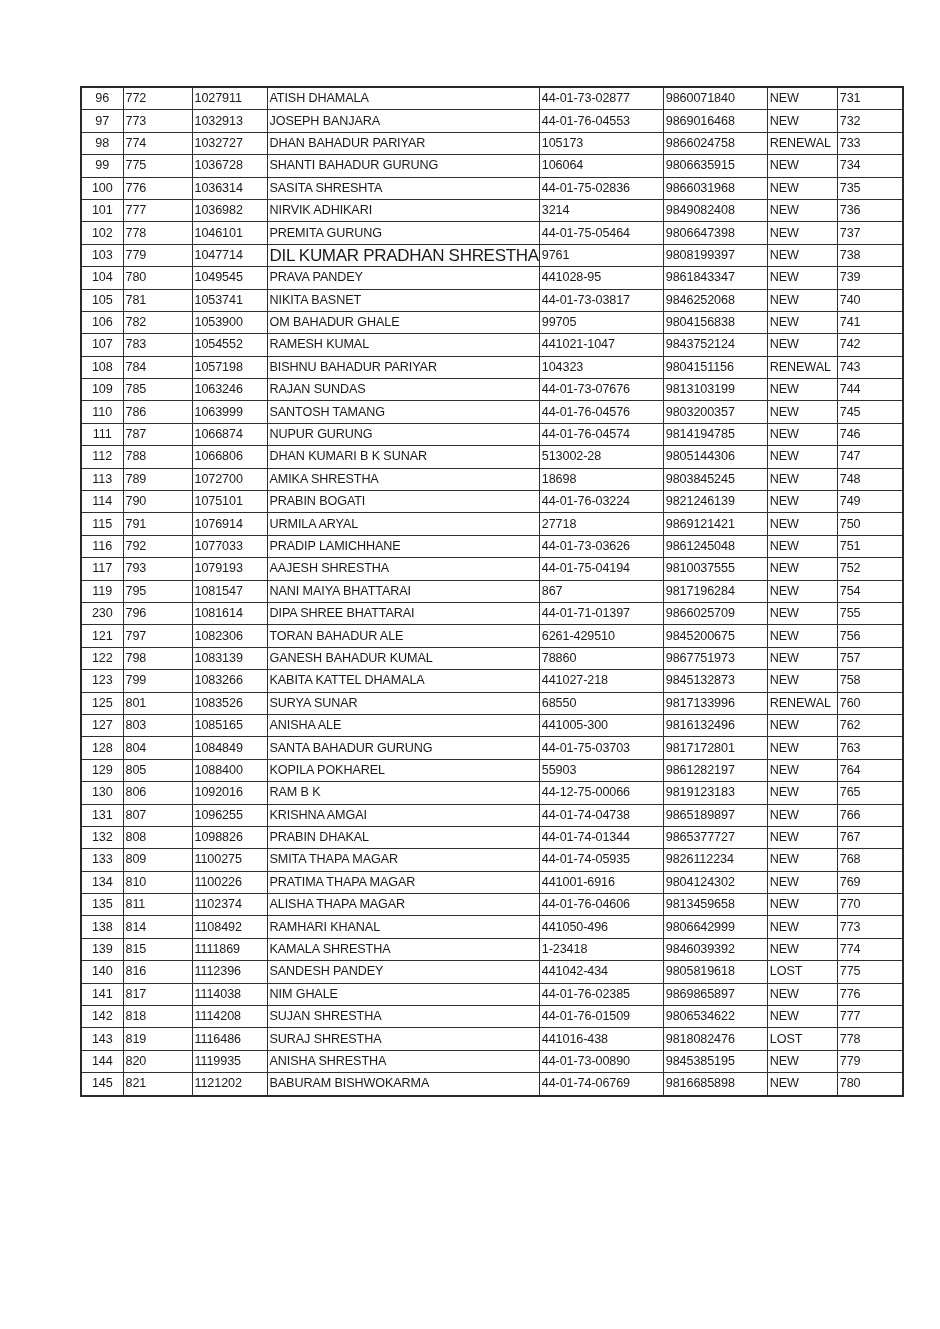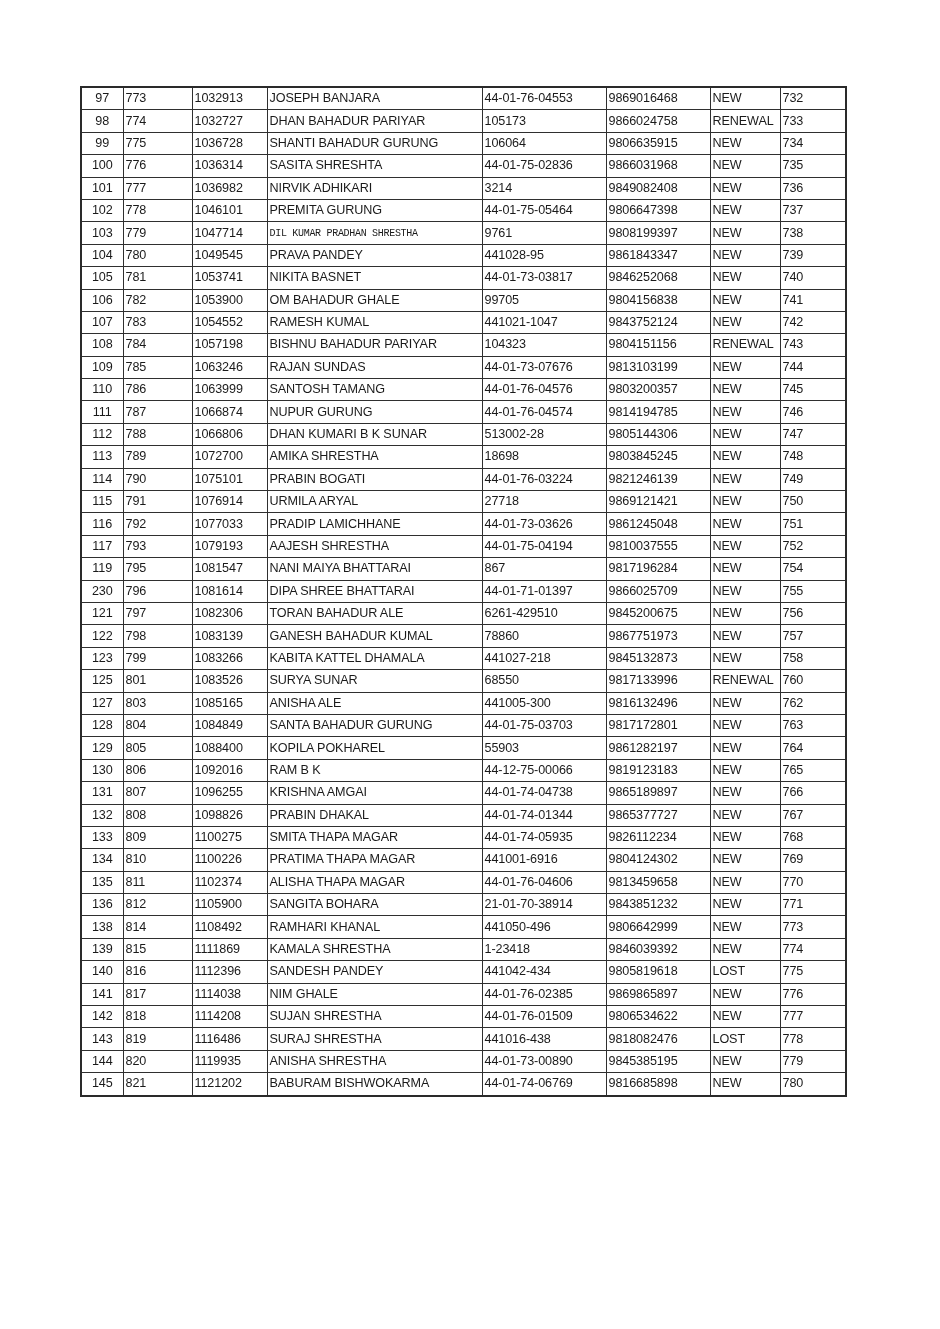--- a/index.html
+++ b/index.html
@@ -4,41 +4,51 @@
 <style>
   html, body { margin: 0; padding: 0; background: #ffffff; }
   body { width: 940px; height: 1329px; position: relative; overflow: hidden;
          font-family: "Liberation Sans", sans-serif; color: #1a1a1a; }
   #sheet { position: absolute; left: 80px; top: 86px; border-collapse: collapse;
            table-layout: fixed; border: 2px solid #2a2a2a; }
   #sheet td { border: 1.5px solid #2f2f2f; height: 21.4px; padding: 0 0 0 2px;
               font-size: 12.6px; line-height: 21px; white-space: nowrap; overflow: hidden;
               letter-spacing: -0.1px; }
   #sheet td.sn { text-align: center; padding: 0; }
-  #sheet td.nm.small { font-size: 10px; letter-spacing: -0.3px; font-family: Liberation Mono, monospace; }
+  #sheet td.nm.small { font-size: 17px; letter-spacing: -0.3px; }
   col.c1 { width: 42px; } col.c2 { width: 69px; } col.c3 { width: 75px; }
   col.c4 { width: 215px; } col.c5 { width: 124px; } col.c6 { width: 104px; }
   col.c7 { width: 70px; } col.c8 { width: 66px; }
 </style>
 </head>
 <body>
 
 <table id="sheet">
   <colgroup>
     <col class="c1">
       <col class="c2">
       <col class="c3">
       <col class="c4">
     <col class="c5">
       <col class="c6">
       <col class="c7">
       <col class="c8">
   </colgroup>
   <tbody id="sheet-body">
       <tr>
+        <td class="sn">96</td>
+        <td>772</td>
+        <td>1027911</td>
+        <td class="nm">ATISH DHAMALA</td>
+        <td>44-01-73-02877</td>
+        <td>9860071840</td>
+        <td>NEW</td>
+        <td>731</td>
+      </tr>
+      <tr>
         <td class="sn">97</td>
         <td>773</td>
         <td>1032913</td>
         <td class="nm">JOSEPH BANJARA</td>
         <td>44-01-76-04553</td>
         <td>9869016468</td>
         <td>NEW</td>
         <td>732</td>
       </tr>
       <tr>
@@ -385,30 +395,20 @@
         <td class="sn">135</td>
         <td>811</td>
         <td>1102374</td>
         <td class="nm">ALISHA THAPA MAGAR</td>
         <td>44-01-76-04606</td>
         <td>9813459658</td>
         <td>NEW</td>
         <td>770</td>
       </tr>
       <tr>
-        <td class="sn">136</td>
-        <td>812</td>
-        <td>1105900</td>
-        <td class="nm">SANGITA BOHARA</td>
-        <td>21-01-70-38914</td>
-        <td>9843851232</td>
-        <td>NEW</td>
-        <td>771</td>
-      </tr>
-      <tr>
         <td class="sn">138</td>
         <td>814</td>
         <td>1108492</td>
         <td class="nm">RAMHARI KHANAL</td>
         <td>441050-496</td>
         <td>9806642999</td>
         <td>NEW</td>
         <td>773</td>
       </tr>
       <tr>

